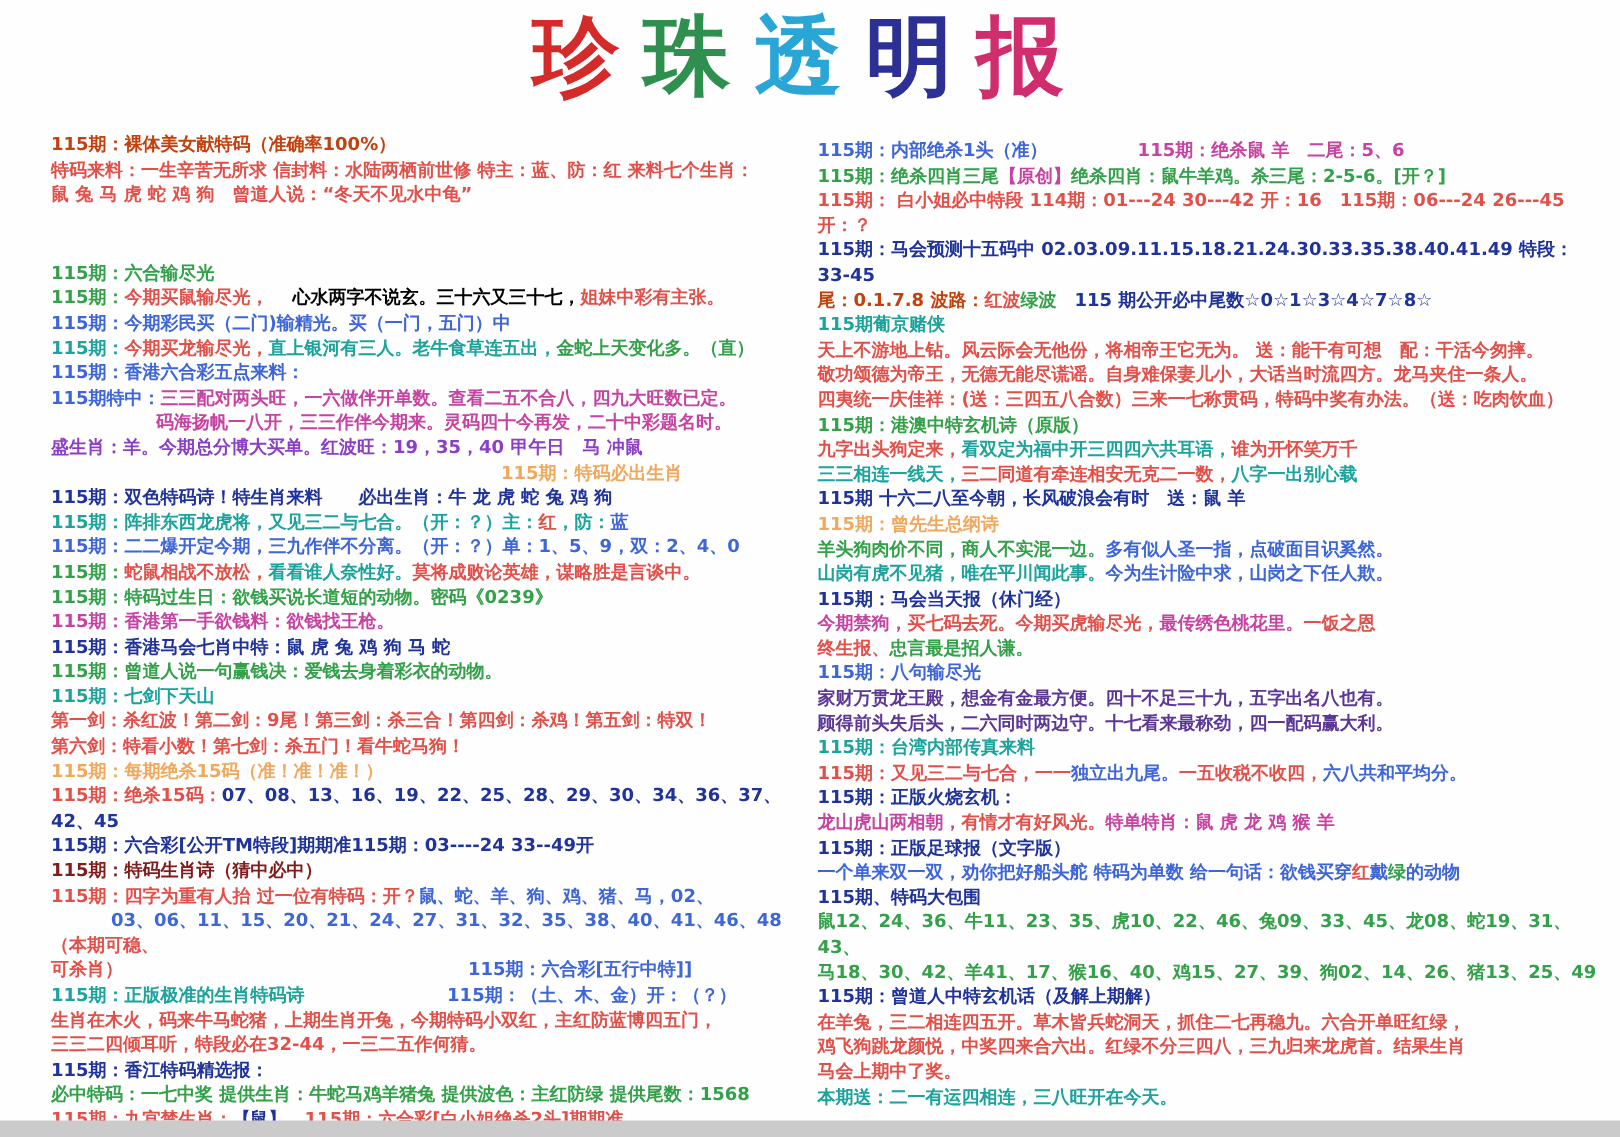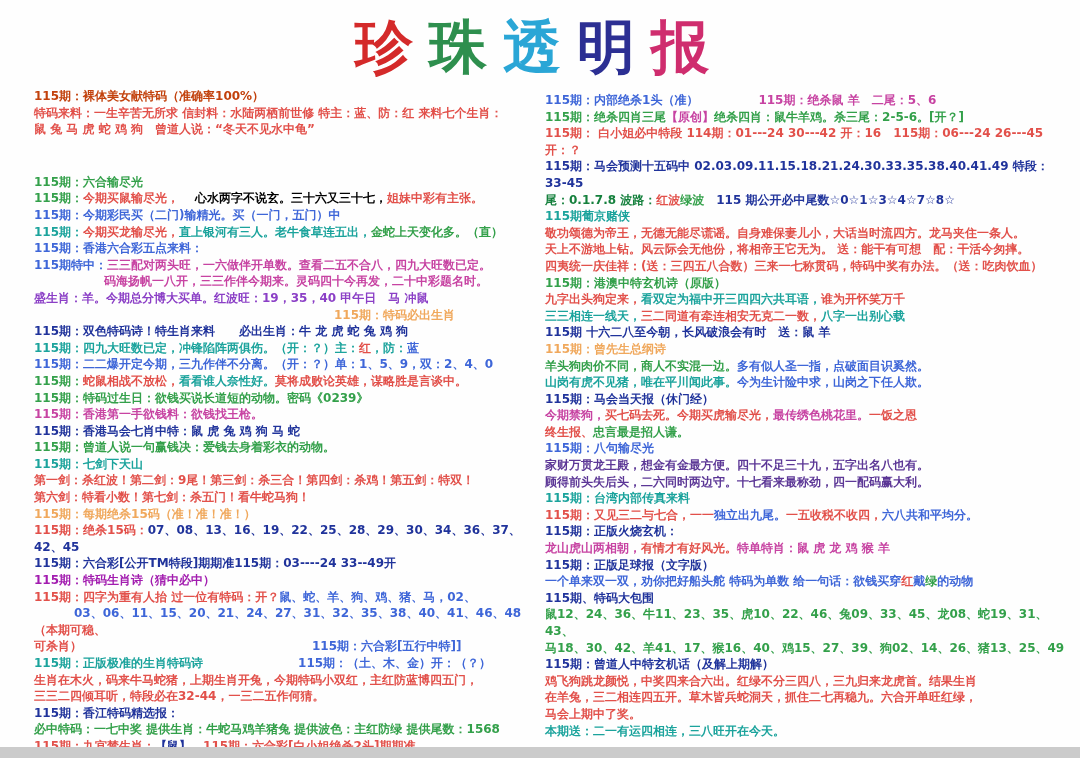--- a/index.html
+++ b/index.html
@@ -1,18 +1,18 @@
 <!DOCTYPE html>
 <html><head>
 <meta charset="utf-8">
 <style>
   html,body{margin:0;padding:0;background:#ffffff;}
   .page{position:relative;width:1080px;height:758px;background:#fefefe;overflow:hidden;
         font-family:"DejaVu Sans","Liberation Sans",sans-serif;}
-  .title{position:absolute;top:16px;left:0;width:100%;text-align:center;
+  .title{position:absolute;top:6px;left:0;width:100%;text-align:center;
          font-family:"DejaVu Serif","Liberation Serif",serif;
          font-size:58px;font-weight:700;letter-spacing:16px;line-height:1.1;}
   .col{position:absolute;font-size:12px;line-height:16.6px;font-weight:600;}
   .col-left{left:34px;top:88px;width:508px;}
   .col-right{left:545px;top:92px;width:525px;}
   .line{white-space:pre-wrap;}
   .line.bold span{font-weight:800;}
   .footer-bar{position:absolute;left:0;bottom:0;width:100%;height:11px;}
 </style>
 </head>
@@ -28,53 +28,53 @@
       <div class="line"><span style="color: rgb(51, 160, 74);">115期：六合输尽光</span></div>
       <div class="line"><span style="color: rgb(51, 160, 74);">115期：</span><span style="color: rgb(226, 80, 74);">今期买鼠输尽光，</span><span style="color: #000000; margin-left: 16px;">心水两字不说玄。三十六又三十七，</span><span style="color: rgb(226, 80, 74);">姐妹中彩有主张。</span></div>
       <div class="line"><span style="color: rgb(62, 102, 216);">115期：今期彩民买（二门)输精光。买（一门，五门）中</span></div>
       <div class="line"><span style="color: rgb(27, 163, 156);">115期：</span><span style="color: rgb(226, 80, 74);">今期买龙输尽光，</span><span style="color: rgb(27, 163, 156);">直上银河有三人。老牛食草连五出，</span><span style="color: rgb(51, 160, 74);">金蛇上天变化多。（直）</span></div>
       <div class="line"><span style="color: rgb(62, 102, 216);">115期：香港六合彩五点来料：</span></div>
       <div class="line"><span style="color: rgb(62, 102, 216);">115期特中：</span><span style="color: rgb(199, 67, 162);">三三配对两头旺，一六做伴开单数。查看二五不合八，四九大旺数已定。</span></div>
       <div class="line" style="padding-left: 70px;"><span style="color: rgb(199, 67, 162);">码海扬帆一八开，三三作伴今期来。灵码四十今再发，二十中彩题名时。</span></div>
       <div class="line"><span style="color: rgb(139, 63, 198);">盛生肖：羊。今期总分博大买单。红波旺：19，35，40 甲午日　马 冲鼠</span></div>
       <div class="line" style="padding-left: 300px;"><span style="color: rgb(240, 168, 92);">115期：特码必出生肖</span></div>
       <div class="line"><span style="color: rgb(32, 51, 155);">115期：双色特码诗！特生肖来料　　必出生肖：牛 龙 虎 蛇 兔 鸡 狗</span></div>
-      <div class="line"><span style="color: rgb(27, 163, 156);">115期：四九大旺数已定，冲锋陷阵两俱伤。（开：？）主：</span><span style="color: rgb(226, 80, 74);">红</span><span style="color: rgb(27, 163, 156);">，防：</span><span style="color: rgb(62, 102, 216);">蓝</span></div>
+      <div class="line"><span style="color: rgb(27, 163, 156);">115期：阵排东西龙虎将，又见三二与七合。（开：？）主：</span><span style="color: rgb(226, 80, 74);">红</span><span style="color: rgb(27, 163, 156);">，防：</span><span style="color: rgb(62, 102, 216);">蓝</span></div>
       <div class="line"><span style="color: rgb(62, 102, 216);">115期：二二爆开定今期，三九作伴不分离。（开：？）单：1、5、9，双：2、4、0</span></div>
       <div class="line"><span style="color: rgb(51, 160, 74);">115期：</span><span style="color: rgb(226, 80, 74);">蛇鼠相战不放松，</span><span style="color: rgb(27, 163, 156);">看看谁人奈性好。</span><span style="color: rgb(226, 80, 74);">莫将成败论英雄，谋略胜是言谈中。</span></div>
       <div class="line"><span style="color: rgb(51, 160, 74);">115期：特码过生日：欲钱买说长道短的动物。密码《0239》</span></div>
       <div class="line"><span style="color: rgb(199, 67, 162);">115期：香港第一手欲钱料：欲钱找王枪。</span></div>
       <div class="line"><span style="color: rgb(32, 51, 155);">115期：香港马会七肖中特：鼠 虎 兔 鸡 狗 马 蛇</span></div>
       <div class="line"><span style="color: rgb(51, 160, 74);">115期：曾道人说一句赢钱决：爱钱去身着彩衣的动物。</span></div>
       <div class="line"><span style="color: rgb(27, 163, 156);">115期：七剑下天山</span></div>
       <div class="line"><span style="color: rgb(226, 80, 74);">第一剑：杀红波！第二剑：9尾！第三剑：杀三合！第四剑：杀鸡！第五剑：特双！</span></div>
       <div class="line"><span style="color: rgb(226, 80, 74);">第六剑：特看小数！第七剑：杀五门！看牛蛇马狗！</span></div>
       <div class="line"><span style="color: rgb(240, 168, 92);">115期：每期绝杀15码（准！准！准！）</span></div>
       <div class="line"><span style="color: rgb(226, 80, 74);">115期：</span><span style="color: rgb(226, 80, 74);">绝杀15码：</span><span style="color: rgb(32, 51, 155);">07、08、13、16、19、22、25、28、29、30、34、36、37、42、45</span></div>
       <div class="line bold"><span style="color: rgb(32, 51, 155);">115期：六合彩[公开TM特段]期期准115期：03----24 33--49开</span></div>
-      <div class="line"><span style="color: #a21caf; margin-top: 12px;">115期：特码生肖诗（猜中必中）</span></div>
+      <div class="line"><span style="color: #7f1d1d; margin-top: 12px;">115期：特码生肖诗（猜中必中）</span></div>
       <div class="line"><span style="color: rgb(226, 80, 74);">115期：四字为重有人抬 过一位有特码：开？</span><span style="color: rgb(62, 102, 216);">鼠、蛇、羊、狗、鸡、猪、马，02、</span></div>
       <div class="line"><span style="color: rgb(62, 102, 216); margin-left: 40px;">03、06、11、15、20、21、24、27、31、32、35、38、40、41、46、48</span><span style="color: rgb(226, 80, 74);">（本期可稳、</span></div>
       <div class="line"><span style="color: rgb(226, 80, 74);">可杀肖）</span><span style="color: rgb(62, 102, 216); margin-left: 230px;">115期：六合彩[五行中特]]</span></div>
       <div class="line"><span style="color: rgb(27, 163, 156);">115期：正版极准的生肖特码诗</span><span style="color: rgb(62, 102, 216); margin-left: 95px;">115期：（土、木、金）开：（？）</span></div>
       <div class="line"><span style="color: rgb(226, 80, 74);">生肖在木火，码来牛马蛇猪，上期生肖开兔，今期特码小双红，主红防蓝博四五门，</span></div>
       <div class="line"><span style="color: rgb(226, 80, 74);">三三二四倾耳听，特段必在32-44，一三二五作何猜。</span></div>
       <div class="line"><span style="color: rgb(32, 51, 155);">115期：香江特码精选报：</span></div>
       <div class="line"><span style="color: rgb(51, 160, 74);">必中特码：一七中奖 提供生肖：牛蛇马鸡羊猪兔 提供波色：主红防绿 提供尾数：1568</span></div>
       <div class="line"><span style="color: rgb(226, 80, 74);">115期：九宫禁生肖：</span><span style="color: rgb(32, 51, 155);">【鼠】</span><span style="color: rgb(226, 80, 74);">　115期：六合彩[白小姐绝杀2头]期期准</span></div>
     </div>
   <div class="col col-right">
       <div class="line"><span style="color: rgb(62, 102, 216);">115期：内部绝杀1头（准）</span><span style="color: rgb(199, 67, 162); margin-left: 60px;">115期：绝杀鼠 羊　二尾：5、6</span></div>
       <div class="line"><span style="color: rgb(51, 160, 74);">115期：绝杀四肖三尾</span><span style="color: rgb(199, 67, 162);">【原创】</span><span style="color: rgb(51, 160, 74);">绝杀四肖：鼠牛羊鸡。杀三尾：2-5-6。[开？]</span></div>
       <div class="line"><span style="color: rgb(226, 80, 74);">115期： 白小姐必中特段 114期：01---24 30---42 开：16　115期：06---24 26---45开：？</span></div>
       <div class="line bold"><span style="color: rgb(32, 51, 155);">115期：马会预测十五码中 02.03.09.11.15.18.21.24.30.33.35.38.40.41.49 特段：33-45</span></div>
-      <div class="line bold"><span style="color: #15803d;">尾：0.1.7.8 波路：</span><span style="color: rgb(226, 80, 74);">红波</span><span style="color: rgb(51, 160, 74);">绿波</span><span style="color: rgb(32, 51, 155);">　115 期公开必中尾数☆0☆1☆3☆4☆7☆8☆</span></div>
+      <div class="line bold"><span style="color: #c2410c;">尾：0.1.7.8 波路：</span><span style="color: rgb(226, 80, 74);">红波</span><span style="color: rgb(51, 160, 74);">绿波</span><span style="color: rgb(32, 51, 155);">　115 期公开必中尾数☆0☆1☆3☆4☆7☆8☆</span></div>
       <div class="line"><span style="color: rgb(27, 163, 156);">115期葡京赌侠</span></div>
+      <div class="line"><span style="color: rgb(226, 80, 74);">天上不游地上钻。风云际会无他份，将相帝王它无为。 送：能干有可想　配：干活今匆摔。</span></div>
       <div class="line"><span style="color: rgb(226, 80, 74);">敬功颂德为帝王，无德无能尽谎谣。自身难保妻儿小，大话当时流四方。龙马夹住一条人。</span></div>
-      <div class="line"><span style="color: rgb(226, 80, 74);">天上不游地上钻。风云际会无他份，将相帝王它无为。 送：能干有可想　配：干活今匆摔。</span></div>
       <div class="line"><span style="color: rgb(226, 80, 74);">四夷统一庆佳祥：(送：三四五八合数）三来一七称贯码，特码中奖有办法。（送：吃肉饮血）</span></div>
       <div class="line"><span style="color: rgb(51, 160, 74);">115期：港澳中特玄机诗（原版）</span></div>
       <div class="line"><span style="color: rgb(226, 80, 74);">九字出头狗定来，</span><span style="color: rgb(27, 163, 156); text-align: center;">看双定为福中开三四四六共耳语，</span><span style="color: rgb(226, 80, 74);">谁为开怀笑万千</span></div>
       <div class="line"><span style="color: rgb(27, 163, 156);">三三相连一线天，</span><span style="color: rgb(226, 80, 74);">三二同道有牵连相安无克二一数，</span><span style="color: rgb(27, 163, 156);">八字一出别心载</span></div>
       <div class="line"><span style="color: rgb(32, 51, 155);">115期 十六二八至今朝，长风破浪会有时　送：鼠 羊</span></div>
       <div class="line"><span style="color: rgb(240, 168, 92);">115期：曾先生总纲诗</span></div>
       <div class="line"><span style="color: rgb(51, 160, 74);">羊头狗肉价不同，商人不实混一边。</span><span style="color: rgb(62, 102, 216);">多有似人圣一指，点破面目识奚然。</span></div>
       <div class="line"><span style="color: rgb(27, 163, 156);">山岗有虎不见猪，唯在平川闻此事。</span><span style="color: rgb(62, 102, 216);">今为生计险中求，山岗之下任人欺。</span></div>
       <div class="line"><span style="color: rgb(32, 51, 155);">115期：马会当天报（休门经）</span></div>
       <div class="line"><span style="color: rgb(199, 67, 162);">今期禁狗，</span><span style="color: rgb(226, 80, 74);">买七码去死。今期买虎输尽光，</span><span style="color: rgb(199, 67, 162);">最传绣色桃花里。</span><span style="color: rgb(226, 80, 74);">一饭之恩</span></div>
@@ -85,19 +85,19 @@
       <div class="line"><span style="color: rgb(27, 163, 156);">115期：台湾内部传真来料</span></div>
       <div class="line"><span style="color: rgb(226, 80, 74);">115期：又见三二与七合，一一</span><span style="color: rgb(62, 102, 216);">独立出九尾。</span><span style="color: rgb(226, 80, 74);">一五收税不收四，</span><span style="color: rgb(62, 102, 216);">六八共和平均分。</span></div>
       <div class="line"><span style="color: rgb(32, 51, 155);">115期：正版火烧玄机：</span></div>
       <div class="line"><span style="color: rgb(199, 67, 162);">龙山虎山两相朝，</span><span style="color: rgb(226, 80, 74);">有情才有好风光。</span><span style="color: rgb(199, 67, 162);">特单特肖：鼠 虎 龙 鸡 猴 羊</span></div>
       <div class="line"><span style="color: rgb(32, 51, 155);">115期：正版足球报（文字版）</span></div>
       <div class="line"><span style="color: rgb(62, 102, 216);">一个单来双一双，劝你把好船头舵 特码为单数 给一句话：欲钱买穿</span><span style="color: rgb(226, 80, 74);">红</span><span style="color: rgb(62, 102, 216);">戴</span><span style="color: rgb(51, 160, 74);">绿</span><span style="color: rgb(62, 102, 216);">的动物</span></div>
       <div class="line"><span style="color: rgb(32, 51, 155);">115期、特码大包围</span></div>
       <div class="line"><span style="color: rgb(51, 160, 74);">鼠12、24、36、牛11、23、35、虎10、22、46、兔09、33、45、龙08、蛇19、31、43、</span></div>
       <div class="line"><span style="color: rgb(51, 160, 74);">马18、30、42、羊41、17、猴16、40、鸡15、27、39、狗02、14、26、猪13、25、49</span></div>
       <div class="line"><span style="color: rgb(32, 51, 155);">115期：曾道人中特玄机话（及解上期解）</span></div>
+      <div class="line"><span style="color: rgb(226, 80, 74);">在羊兔，三二相连四五开。草木皆兵蛇洞天，抓住二七再稳九。六合开单旺红绿，</span></div>
       <div class="line"><span style="color: rgb(226, 80, 74);">鸡飞狗跳龙颜悦，中奖四来合六出。红绿不分三四八，三九归来龙虎首。结果生肖</span></div>
-      <div class="line"><span style="color: rgb(226, 80, 74);">在羊兔，三二相连四五开。草木皆兵蛇洞天，抓住二七再稳九。六合开单旺红绿，</span></div>
       <div class="line"><span style="color: rgb(226, 80, 74);">马会上期中了奖。</span></div>
       <div class="line"><span style="color: rgb(27, 163, 156);">本期送：二一有运四相连，三八旺开在今天。</span></div>
     </div>
   <div class="footer-bar" style="background: rgb(203, 203, 203);"></div>
 </div>
 
 </body></html>

